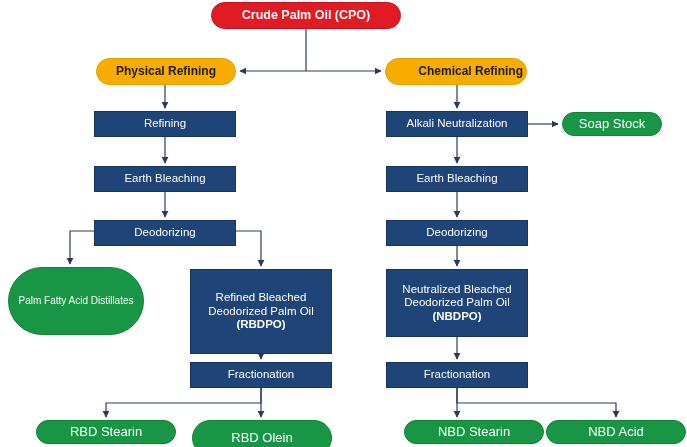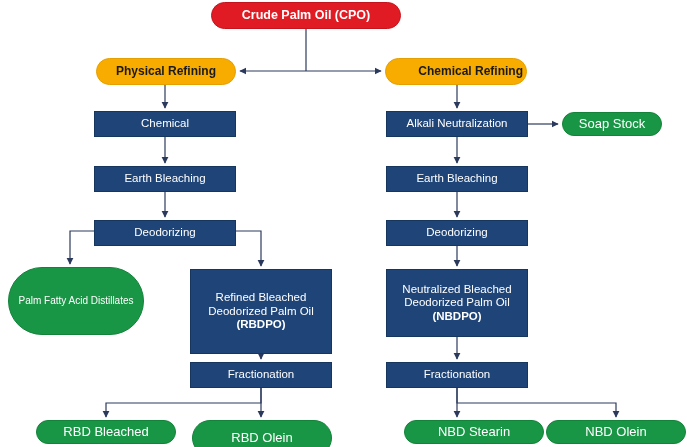--- a/index.html
+++ b/index.html
@@ -131,21 +131,21 @@
       <div class="node n-source" style="left: 211px; top: 2px; width: 190px; height: 27px;">
         <span class="lbl">Crude Palm Oil (CPO)</span>
       </div>
       <div class="node n-route" style="left: 96px; top: 58px; width: 140px; height: 27px;">
         <span class="lbl">Physical Refining</span>
       </div>
       <div class="node n-route" style="left: 385px; top: 58px; width: 142px; height: 27px; text-align: right;">
         <span class="lbl">Chemical Refining</span>
       </div>
       <div class="node n-process" style="left: 94px; top: 111px; width: 142px; height: 26px;">
-        <span class="lbl">Chemical</span>
+        <span class="lbl">Refining</span>
       </div>
       <div class="node n-process" style="left: 386px; top: 111px; width: 142px; height: 26px;">
         <span class="lbl">Alkali Neutralization</span>
       </div>
       <div class="node n-product" style="left: 562px; top: 112px; width: 100px; height: 24px;">
         <span class="lbl">Soap Stock</span>
       </div>
       <div class="node n-process" style="left: 94px; top: 166px; width: 142px; height: 26px;">
         <span class="lbl">Earth Bleaching</span>
       </div>
@@ -167,25 +167,25 @@
       <div class="node n-process" style="left: 386px; top: 269px; width: 142px; height: 68px;">
         <span class="lbl">Neutralized Bleached Deodorized Palm Oil<br><span class="sub">(NBDPO)</span></span>
       </div>
       <div class="node n-process" style="left: 190px; top: 362px; width: 142px; height: 26px;">
         <span class="lbl">Fractionation</span>
       </div>
       <div class="node n-process" style="left: 386px; top: 362px; width: 142px; height: 26px;">
         <span class="lbl">Fractionation</span>
       </div>
       <div class="node n-product" style="left: 36px; top: 420px; width: 140px; height: 24px;">
-        <span class="lbl">RBD Bleached</span>
+        <span class="lbl">RBD Stearin</span>
       </div>
       <div class="node n-product" style="left: 192px; top: 420px; width: 140px; height: 36px;">
         <span class="lbl">RBD Olein</span>
       </div>
       <div class="node n-product" style="left: 404px; top: 420px; width: 140px; height: 24px;">
         <span class="lbl">NBD Stearin</span>
       </div>
       <div class="node n-product" style="left: 546px; top: 420px; width: 140px; height: 24px;">
-        <span class="lbl">NBD Olein</span>
+        <span class="lbl">NBD Acid</span>
       </div>
     </div>
 </div>
 
 </body></html>

